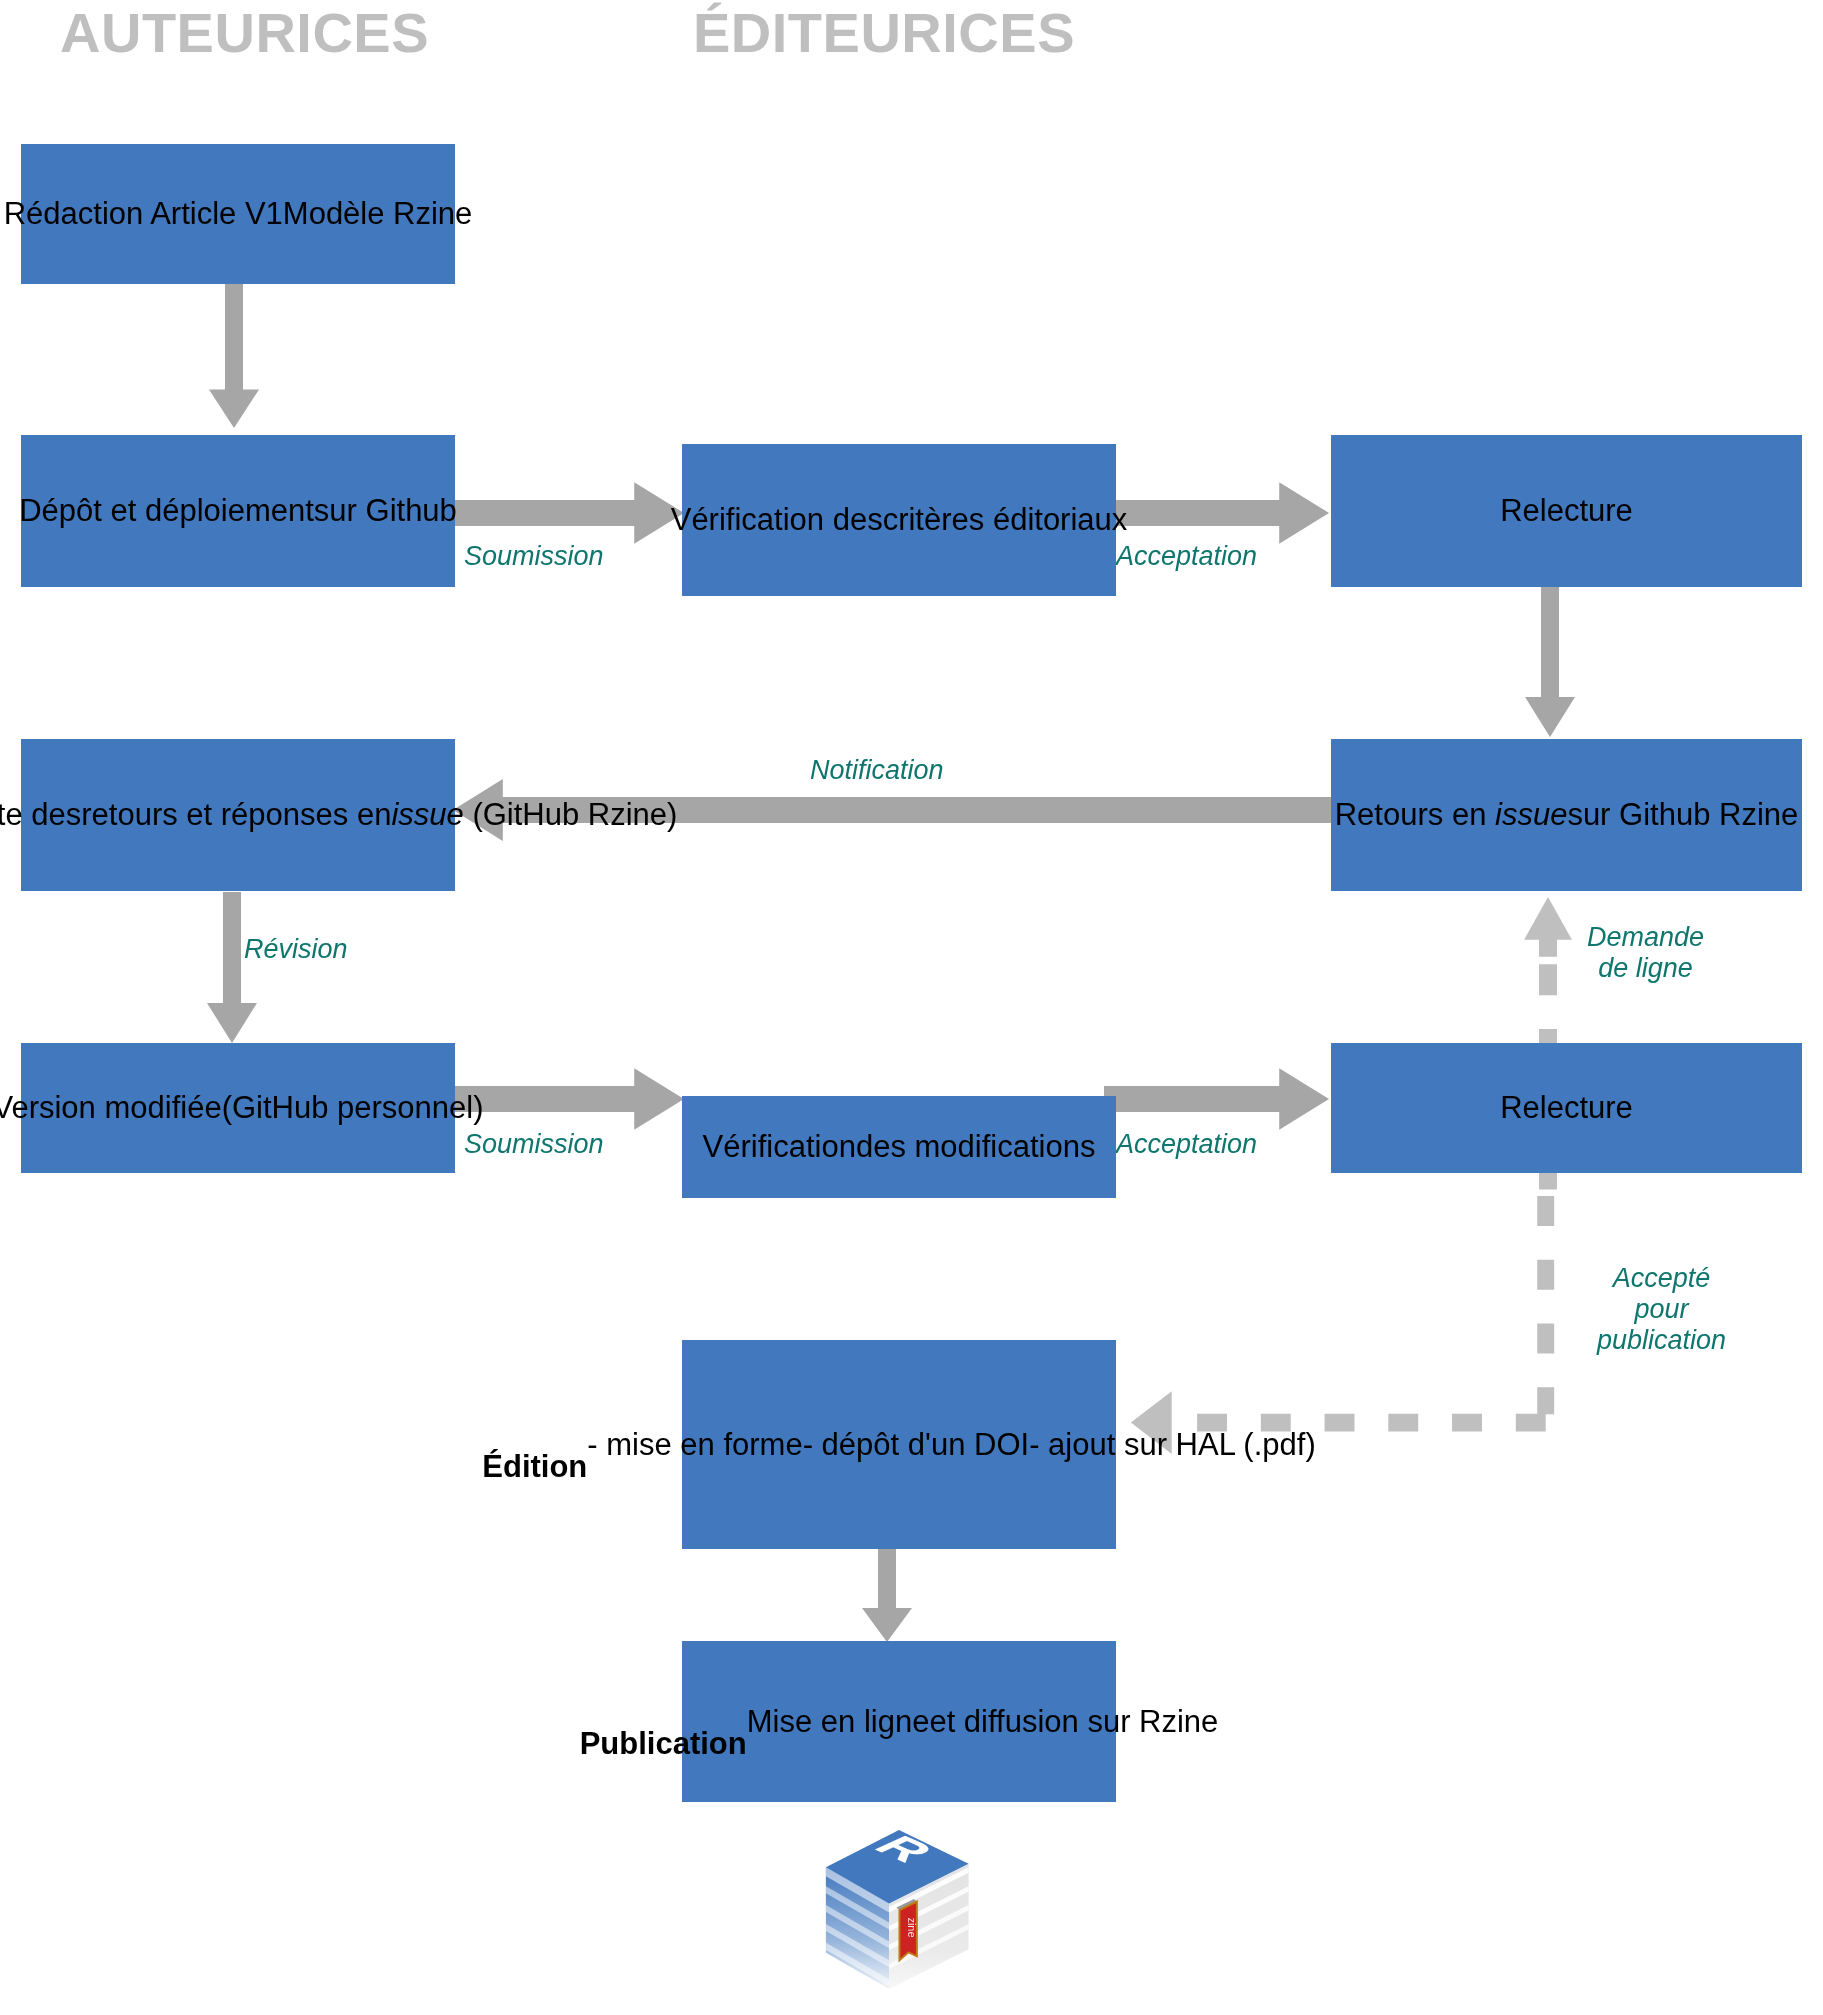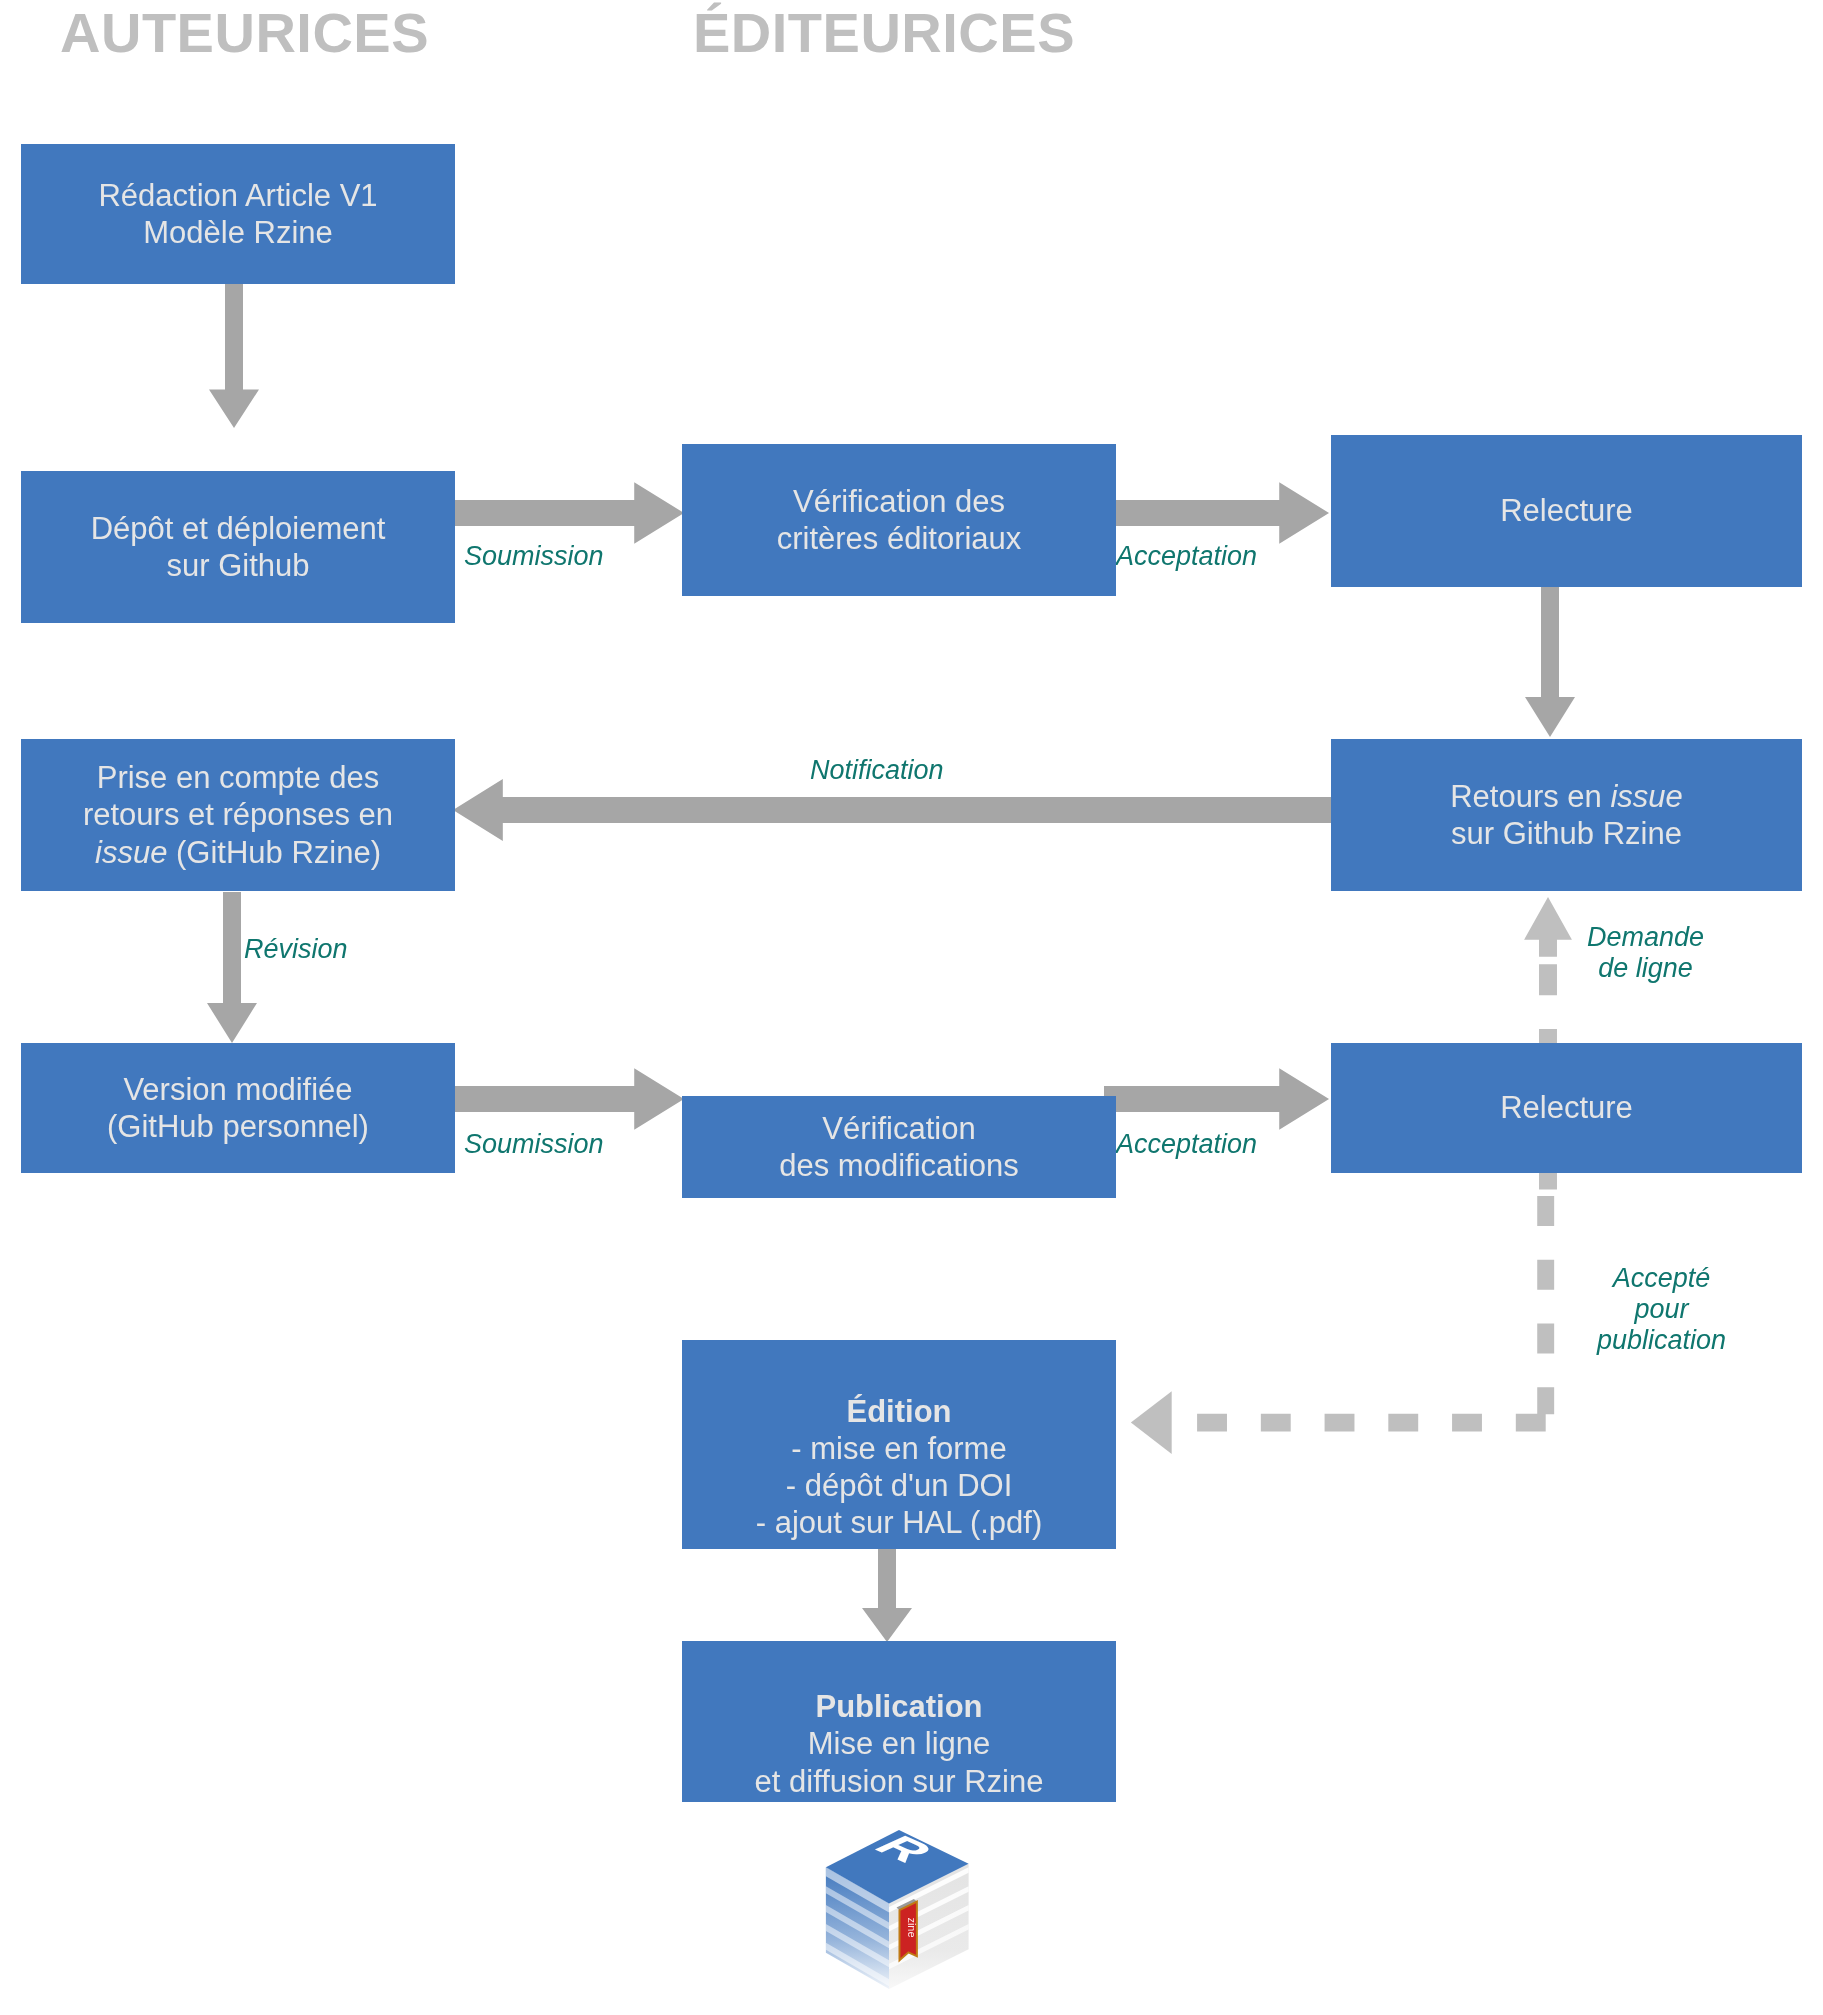--- a/index.html
+++ b/index.html
@@ -18,23 +18,22 @@
     line-height:1;
     letter-spacing:0.5px;
     white-space:nowrap;
     font-weight:700;
   }
 
   
   .box{
     position:absolute;
     background:#4178be;
-    color:#e5e5e5;
+    color:#000000;
     display:flex;
-    flex-direction:column;
     align-items:center;
     justify-content:center;
     text-align:center;
     font-size:31px;
     line-height:1.20;
     box-sizing:border-box;
     padding:3px 5px;
   }
   .box .ln{display:block;white-space:nowrap;}
   .box .bold{font-weight:bold;margin-top:45px;}
@@ -153,21 +152,21 @@
     <svg width="60" height="95" viewBox="0 0 120 190">
       <path d="M42 0 H78 V118 H110 L60 186 L10 118 H42 Z" fill="#a6a6a6"></path>
     </svg>
   </div>
 
   <div class="box" style="left:21px;top:144px;width:434px;height:140px;">
     <span class="ln">Rédaction Article V1</span>
     <span class="ln">Modèle Rzine</span>
   </div>
 
-  <div class="box" style="left:21px;top:435px;width:434px;height:152px;margin-top:36px;">
+  <div class="box" style="left:21px;top:435px;width:434px;height:152px;">
     <span class="ln">Dépôt et déploiement</span>
     <span class="ln">sur Github</span>
   </div>
 
   <div class="box" style="left:682px;top:435px;width:434px;height:152px;margin-top:9px;">
     <span class="ln">Vérification des</span>
     <span class="ln">critères éditoriaux</span>
   </div>
 
   <div class="box" style="left:1331px;top:435px;width:471px;height:152px;">

